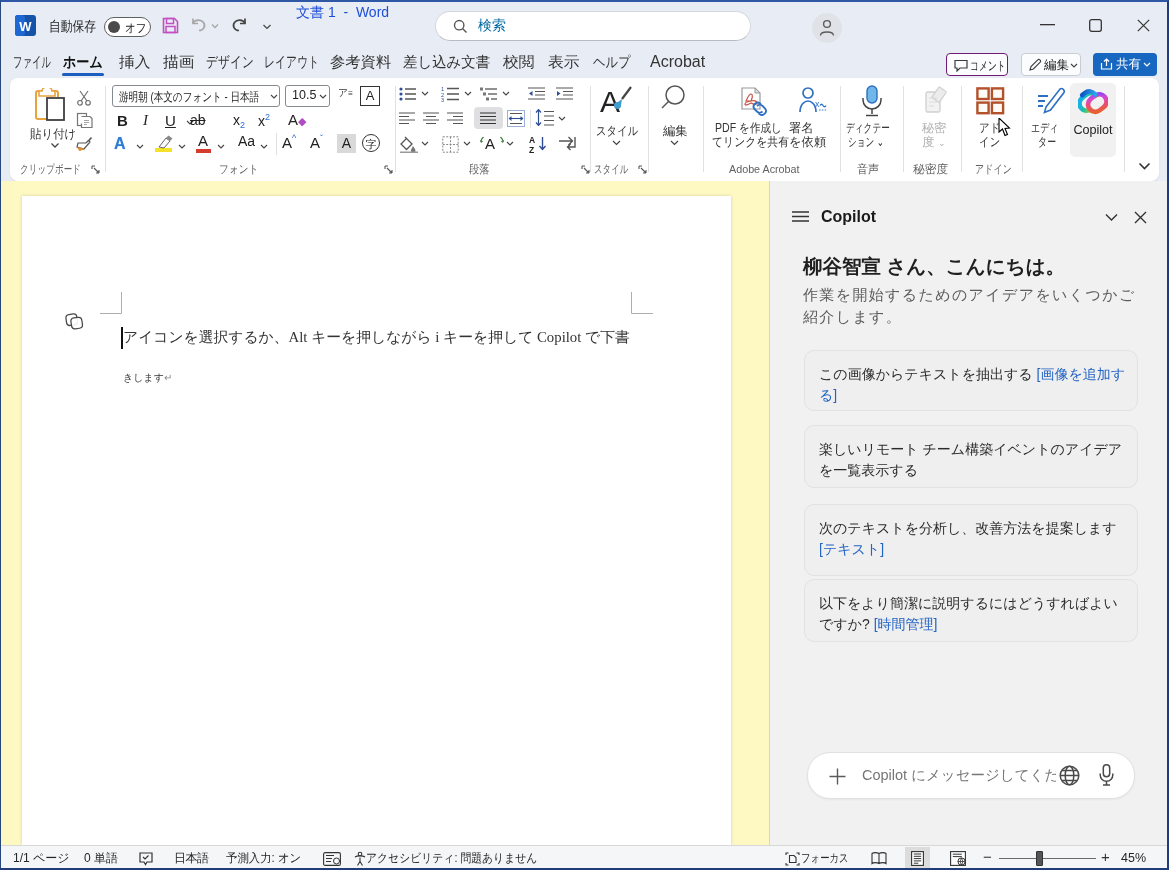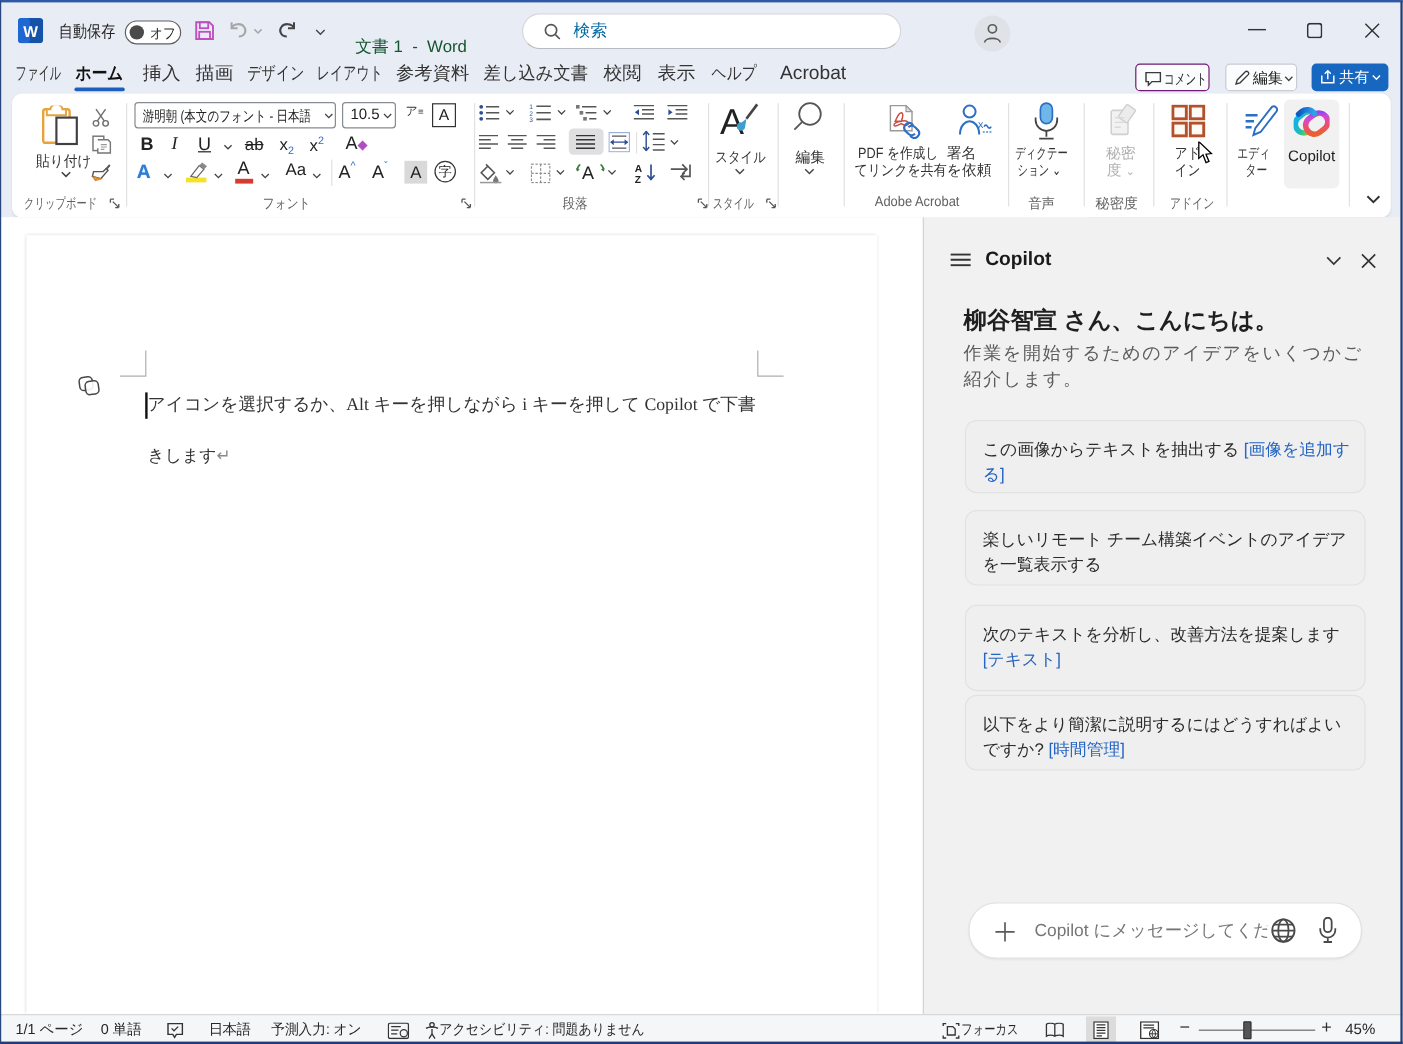--- a/index.html
+++ b/index.html
@@ -11,21 +11,21 @@
 #titlebar{position:absolute;left:0;top:0;width:1169px;height:48px;background:#e8edf5}
 #tabrow{position:absolute;left:0;top:48px;width:1169px;height:30px;background:#e8edf5}
 .tab{position:absolute;top:0;height:30px;line-height:28px;font-size:15px;color:#333;white-space:nowrap;transform-origin:0 50%}
 .jx{display:inline-block;transform-origin:0 50%;white-space:nowrap}
 
 #ribbon{position:absolute;left:10px;top:78px;width:1149px;height:103px;background:#fff;border-radius:8px;box-shadow:0 1px 2px rgba(0,0,0,.08)}
 .gsep{position:absolute;top:8px;height:86px;width:1px;background:#e1e1e1}
 .glabel{position:absolute;top:84px;font-size:11.7px;color:#616161;white-space:nowrap}
 .gexp{position:absolute;top:86px;width:12px;height:12px}
 
-#docarea{position:absolute;left:0;top:181px;width:906px;height:664px;background:#ffffff}
+#docarea{position:absolute;left:0;top:181px;width:906px;height:664px;background:#fef9c3}
 #page{position:absolute;left:22px;top:15px;width:709px;height:649px;background:#fff;box-shadow:0 0 3px rgba(0,0,0,.18)}
 
 #copanel{position:absolute;left:769px;top:181px;width:398px;height:664px;background:#f1f1f1;border-left:1px solid #d4d4d8}
 .card{position:absolute;left:34px;width:334px;background:#efeff0;border:1px solid #e2e2e3;border-radius:10px;font-size:14px;color:#2b2b2b;line-height:21px;padding:13px 14px}
 .blue{color:#2464c2}
 
 #statusbar{position:absolute;left:0;top:845px;width:1169px;height:25px;background:#f4f6f8;border-top:1px solid #d8d8d8;font-size:12px;color:#262626}
 .sitem{position:absolute;top:0;height:24px;line-height:24px;white-space:nowrap}
 </style></head>
 <body>
@@ -58,21 +58,21 @@
     </svg>
 
  <svg class="abs" style="left:230px;top:17px" width="18" height="17" viewBox="0 0 18 17">
    <path d="M15 6 C13 2.5, 7 2, 4.5 5.5 C2 9, 4.5 13.5, 9 13.5" fill="none" stroke="#444" stroke-width="1.7"></path>
    <path d="M15 1.5 V6.5 H10" fill="none" stroke="#444" stroke-width="1.7"></path>
  </svg>
  <svg class="abs" style="left:262px;top:24px" width="10" height="7" viewBox="0 0 10 7">
       <path d="M1.5 1 L5 4.5 L8.5 1" fill="none" stroke="#444" stroke-width="1.2"></path>
       <path d="M1.5 4 L5 7.5 L8.5 4" fill="none" stroke="#444" stroke-width="0"></path>
     </svg>
- <div class="abs" style="left:296px;top:30px;font-size:14px;color:#14532d">文書 1&nbsp;&nbsp;-&nbsp;&nbsp;Word</div>
+ <div class="abs" style="left:296px;top:4px;font-size:14px;color:#1d4ed8">文書 1&nbsp;&nbsp;-&nbsp;&nbsp;Word</div>
 
  <div class="abs" style="left:435px;top:11px;width:316px;height:30px;background:#fff;border:1px solid #d4d7dc;border-bottom-color:#b9bcc2;border-radius:15px">
    <svg class="abs" style="left:17px;top:7px" width="15" height="15" viewBox="0 0 15 15">
         <circle cx="6.2" cy="6.2" r="4.7" fill="none" stroke="#555" stroke-width="1.4"></circle>
         <path d="M9.8 9.8 L13.5 13.5" stroke="#555" stroke-width="1.4"></path>
       </svg>
    <div class="abs" style="left:42px;top:5px;font-size:14px;color:#0369a1">検索</div>
  </div>
 
  <div class="abs" style="left:812px;top:13px;width:30px;height:30px;border-radius:50%;background:#dfe2e6">
@@ -182,21 +182,21 @@
  </div>
  <div class="abs" style="left:328px;top:8px;font-size:10px;color:#333">ア<span style="font-size:8px;letter-spacing:-1px">≡</span></div>
  <div class="abs" style="left:350px;top:8px;width:20px;height:20px;border:1.4px solid #333;text-align:center;font-size:13px;color:#222;line-height:18px">A</div>
 
  <div class="abs" style="left:107px;top:34px;font-size:15px;font-weight:bold;color:#222">B</div>
  <div class="abs" style="left:133px;top:34px;font-size:15px;font-style:italic;font-family:'Liberation Serif',serif;color:#222">I</div>
  <div class="abs" style="left:155px;top:34px;font-size:15px;text-decoration:underline;color:#222">U</div>
  <svg class="abs" style="left:176px;top:42px" width="8" height="6" viewBox="0 0 8 6">
       <path d="M1 1 L4 4 L7 1" fill="none" stroke="#444" stroke-width="1.1"></path>
     </svg>
- <div class="abs" style="left:194px;top:34px;font-size:14px;color:#222;text-decoration:line-through">ab</div>
+ <div class="abs" style="left:180px;top:34px;font-size:14px;color:#222;text-decoration:line-through">ab</div>
  <div class="abs" style="left:223px;top:34px;font-size:14px;color:#222">x<span style="font-size:9px;vertical-align:-3px;color:#2b6cd4">2</span></div>
  <div class="abs" style="left:248px;top:34px;font-size:14px;color:#222">x<span style="font-size:9px;vertical-align:6px;color:#2b6cd4">2</span></div>
  <div class="abs" style="left:278px;top:33px;font-size:15px;color:#222">A<span style="color:#b14cc4;font-size:11px">◆</span></div>
 
  <div class="abs" style="left:104px;top:57px;font-size:16px;font-weight:bold;color:#2e7bd4;text-shadow:0 0 1px #9cc3ef">A</div>
  <svg class="abs" style="left:126px;top:66px" width="8" height="6" viewBox="0 0 8 6">
       <path d="M1 1 L4 4 L7 1" fill="none" stroke="#444" stroke-width="1.1"></path>
     </svg>
  <svg class="abs" style="left:143px;top:57px" width="22" height="18" viewBox="0 0 22 18">
       <rect x="2" y="13" width="17" height="4" fill="#f3e229"></rect>
@@ -456,21 +456,21 @@
       <path d="M1.5 1 V22.5 H23" fill="none" stroke="#aeaeae" stroke-width="1"></path>
     </svg>
 
  <svg class="abs" style="left:64px;top:131px" width="21" height="19" viewBox="0 0 21 19">
   <rect x="2.2" y="2.2" width="11" height="11" rx="3.4" fill="none" stroke="#474747" stroke-width="1.25" transform="rotate(-8 7.7 7.7)"></rect>
   <rect x="7.2" y="5.6" width="11" height="11" rx="3.4" fill="#fff" fill-opacity="0.9" stroke="#474747" stroke-width="1.25" transform="rotate(-8 12.7 11.1)"></rect>
  </svg>
 
  <div class="abs" style="left:121px;top:146px;width:1.6px;height:22px;background:#111"></div>
  <div class="abs" style="left:123px;top:147px;font-family:'Liberation Serif',serif;font-size:14.8px;color:#333;white-space:nowrap">アイコンを選択するか、Alt キーを押しながら i キーを押して Copilot で下書</div>
- <div class="abs" style="left:123px;top:190px;font-family:'Liberation Serif',serif;font-size:14px;color:#333;white-space:nowrap">きします<span style="color:#8a8a8a;font-family:'Liberation Sans'">↵</span></div>
+ <div class="abs" style="left:123px;top:190px;font-family:'Liberation Serif',serif;font-size:10px;color:#333;white-space:nowrap">きします<span style="color:#8a8a8a;font-family:'Liberation Sans'">↵</span></div>
 </div>
 <div id="copanel">
  <svg class="abs" style="left:22px;top:30px" width="17" height="11" viewBox="0 0 17 11">
       <path d="M0 1 h17 M0 5.5 h17 M0 10 h17" stroke="#333" stroke-width="1.7"></path>
     </svg>
  <div class="abs" style="left:51px;top:27px;font-size:16px;font-weight:bold;color:#1a1a1a">Copilot</div>
  <svg class="abs" style="left:335px;top:32px" width="13" height="9" viewBox="0 0 13 9">
       <path d="M1 1.5 L6.5 7 L12 1.5" fill="none" stroke="#333" stroke-width="1.4"></path>
     </svg>
  <svg class="abs" style="left:364px;top:30px" width="13" height="13" viewBox="0 0 13 13">

